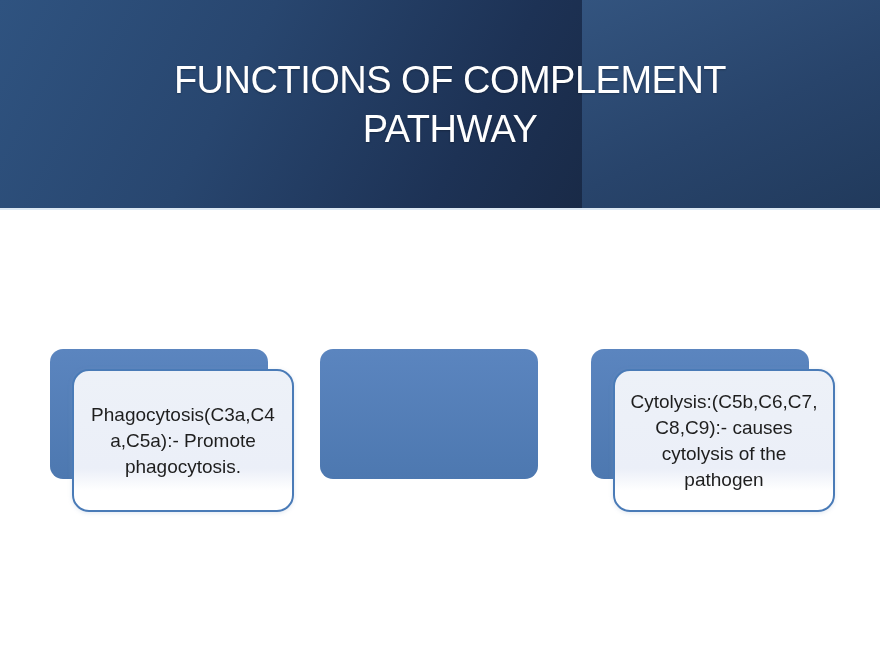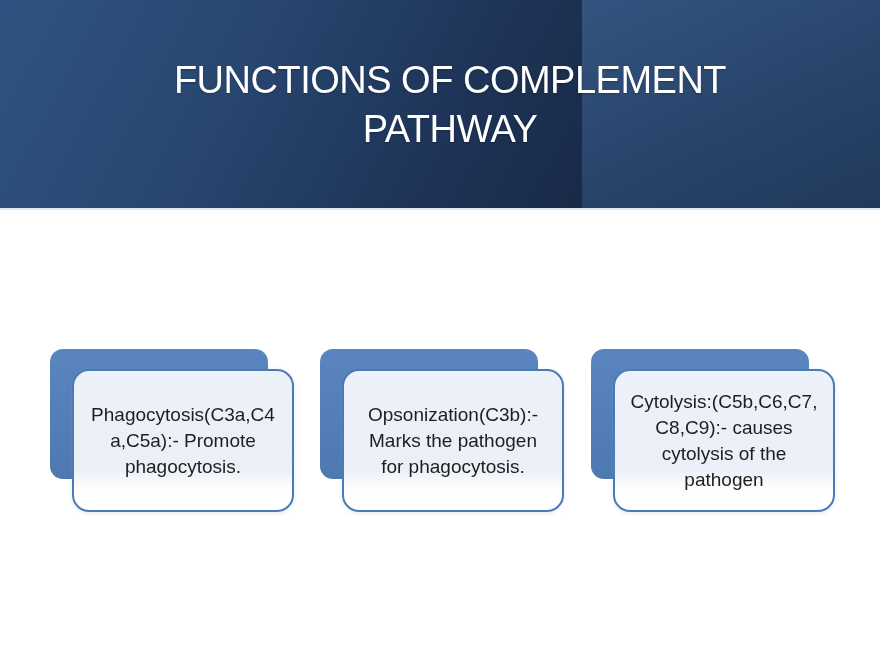--- a/index.html
+++ b/index.html
@@ -119,25 +119,20 @@
       <div class="accent-shape"></div>
       <div class="text-card">
         <div class="card-text">Phagocytosis(C3a,C4
 a,C5a):- Promote
 phagocytosis.</div>
       </div>
     </div>
 
     <div class="fn-group g2">
       <div class="accent-shape"></div>
-      <div class="text-card">
-        <div class="card-text">Opsonization(C3b):-
-Marks the pathogen
-for phagocytosis.</div>
-      </div>
     </div>
 
     <div class="fn-group g3">
       <div class="accent-shape"></div>
       <div class="text-card">
         <div class="card-text">Cytolysis:(C5b,C6,C7,
 C8,C9):- causes
 cytolysis of the
 pathogen</div>
       </div>

